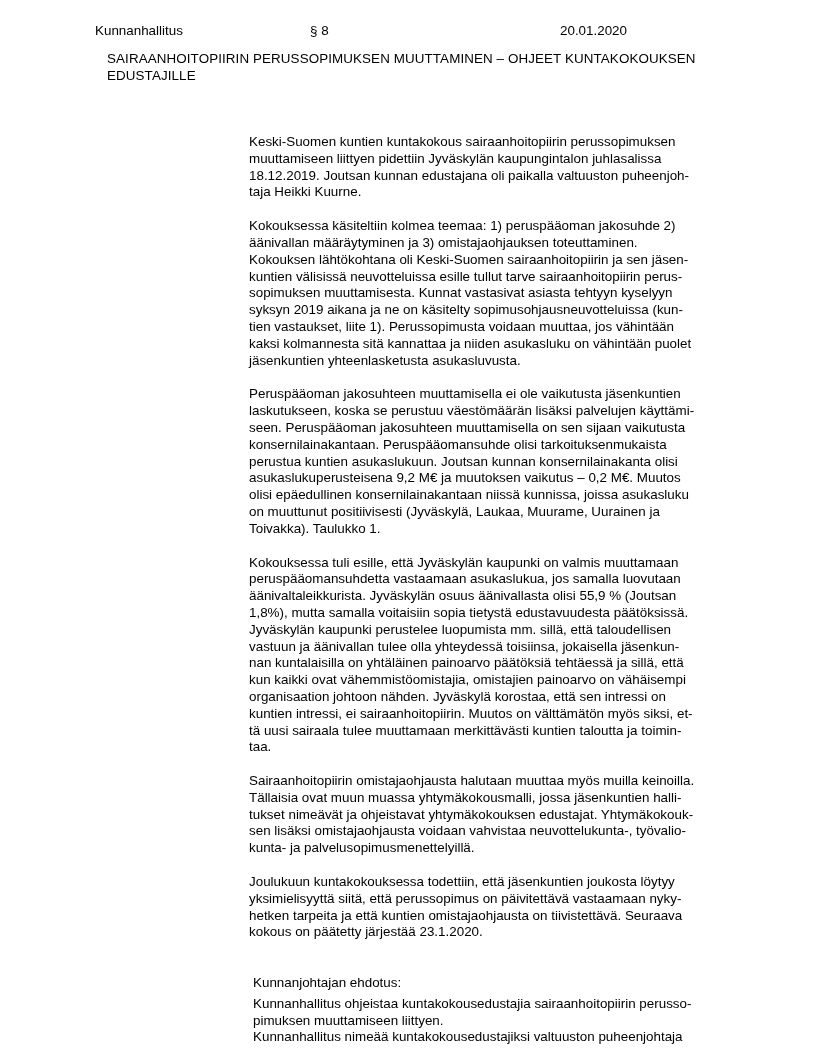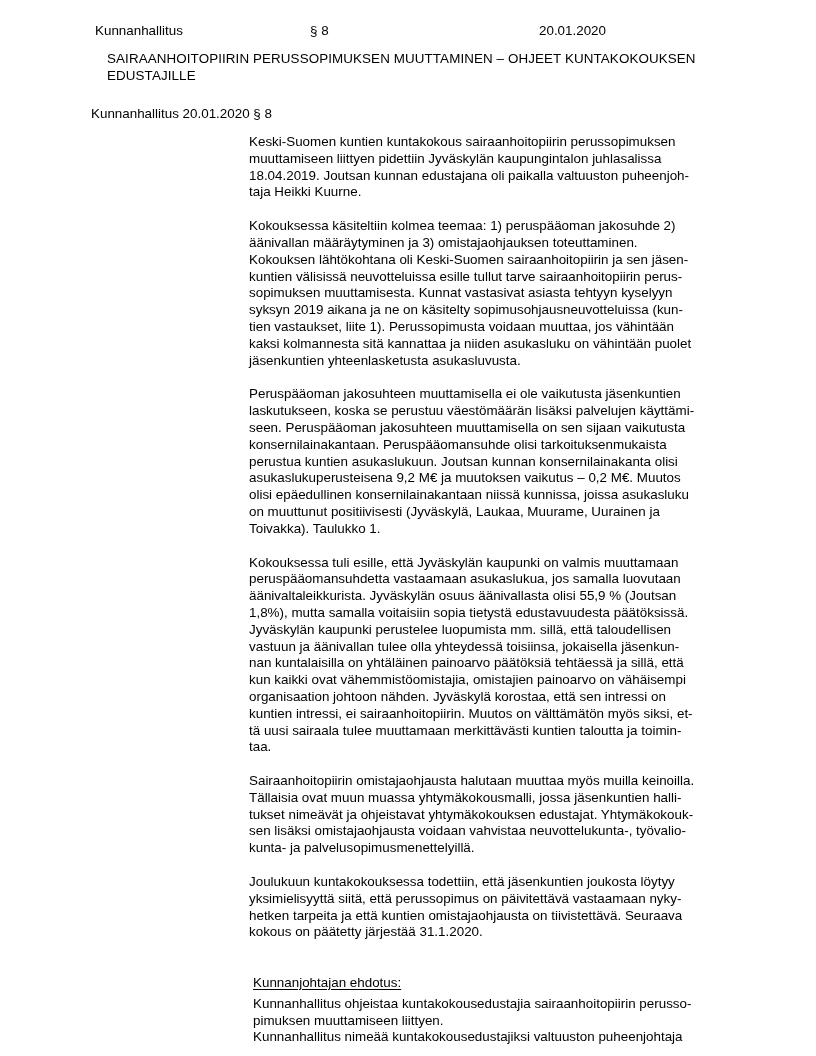--- a/index.html
+++ b/index.html
@@ -21,21 +21,21 @@
   }
   .doc-header {
     position: absolute;
     top: 3px;
     left: 0;
     width: 816px;
     height: 17px;
   }
   .doc-header .h-org     { position: absolute; left: 75px;  top: 0; }
   .doc-header .h-section { position: absolute; left: 290px; top: 0; }
-  .doc-header .h-date    { position: absolute; left: 519px; top: 0; }
+  .doc-header .h-date    { position: absolute; left: 540px; top: 0; }
   .doc-title {
     position: absolute;
     top: 35px;
     left: 91px;
     width: 680px;
     white-space: pre-line;
     letter-spacing: 0.1px;
   }
   .doc-subheading {
     position: absolute;
@@ -48,47 +48,45 @@
     top: 118px;
     left: 233px;
     width: 530px;
   }
   .para {
     white-space: pre-line;
     margin: 0 0 17px 0;
   }
   .para:last-child { margin-bottom: 0; }
   .proposal-heading {
-    text-decoration: underline;
     text-underline-offset: 2px;
   }
   .proposal-lines {
     white-space: pre-line;
   }
 </style>
 </head>
 <body>
 
 <div class="page">
 
   <div class="doc-header">
     <span class="h-org">Kunnanhallitus</span>
     <span class="h-section">§ 8</span>
     <span class="h-date">20.01.2020</span>
   </div>
 
   <div class="doc-title">SAIRAANHOITOPIIRIN PERUSSOPIMUKSEN MUUTTAMINEN – OHJEET KUNTAKOKOUKSEN
 EDUSTAJILLE</div>
 
-  <div class="doc-subheading">Kunnanhallitus 20.01.2020 § 8</div>
 
   <div class="doc-body">
     <p class="para">Keski-Suomen kuntien kuntakokous sairaanhoitopiirin perussopimuksen
 muuttamiseen liittyen pidettiin Jyväskylän kaupungintalon juhlasalissa
-18.04.2019. Joutsan kunnan edustajana oli paikalla valtuuston puheenjoh-
+18.12.2019. Joutsan kunnan edustajana oli paikalla valtuuston puheenjoh-
 taja Heikki Kuurne.</p>
     <p class="para">Kokouksessa käsiteltiin kolmea teemaa: 1) peruspääoman jakosuhde 2)
 äänivallan määräytyminen ja 3) omistajaohjauksen toteuttaminen.
 Kokouksen lähtökohtana oli Keski-Suomen sairaanhoitopiirin ja sen jäsen-
 kuntien välisissä neuvotteluissa esille tullut tarve sairaanhoitopiirin perus-
 sopimuksen muuttamisesta. Kunnat vastasivat asiasta tehtyyn kyselyyn
 syksyn 2019 aikana ja ne on käsitelty sopimusohjausneuvotteluissa (kun-
 tien vastaukset, liite 1). Perussopimusta voidaan muuttaa, jos vähintään
 kaksi kolmannesta sitä kannattaa ja niiden asukasluku on vähintään puolet
 jäsenkuntien yhteenlasketusta asukasluvusta.</p>
@@ -114,21 +112,21 @@
 tä uusi sairaala tulee muuttamaan merkittävästi kuntien taloutta ja toimin-
 taa.</p>
     <p class="para">Sairaanhoitopiirin omistajaohjausta halutaan muuttaa myös muilla keinoilla.
 Tällaisia ovat muun muassa yhtymäkokousmalli, jossa jäsenkuntien halli-
 tukset nimeävät ja ohjeistavat yhtymäkokouksen edustajat. Yhtymäkokouk-
 sen lisäksi omistajaohjausta voidaan vahvistaa neuvottelukunta-, työvalio-
 kunta- ja palvelusopimusmenettelyillä.</p>
     <p class="para">Joulukuun kuntakokouksessa todettiin, että jäsenkuntien joukosta löytyy
 yksimielisyyttä siitä, että perussopimus on päivitettävä vastaamaan nyky-
 hetken tarpeita ja että kuntien omistajaohjausta on tiivistettävä. Seuraava
-kokous on päätetty järjestää 31.1.2020.</p>
+kokous on päätetty järjestää 23.1.2020.</p>
     <div class="para">
       <span class="proposal-heading">Kunnanjohtajan ehdotus:</span>
       <div class="proposal-lines">Kunnanhallitus ohjeistaa kuntakokousedustajia sairaanhoitopiirin perusso-
 pimuksen muuttamiseen liittyen.
 Kunnanhallitus nimeää kuntakokousedustajiksi valtuuston puheenjohtaja</div>
     </div>
   </div>
 
 </div>
 

